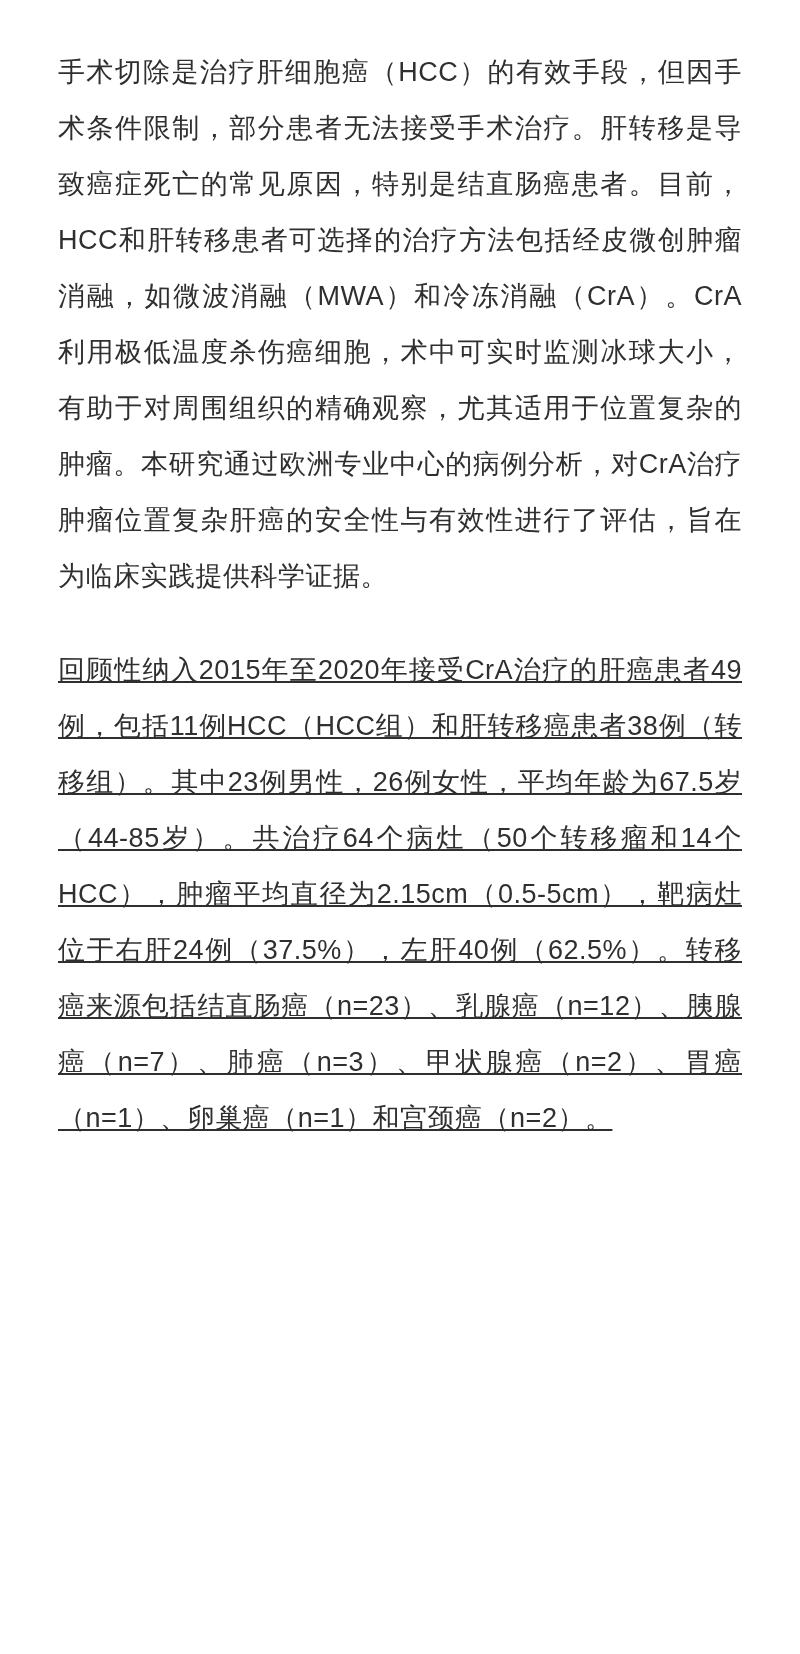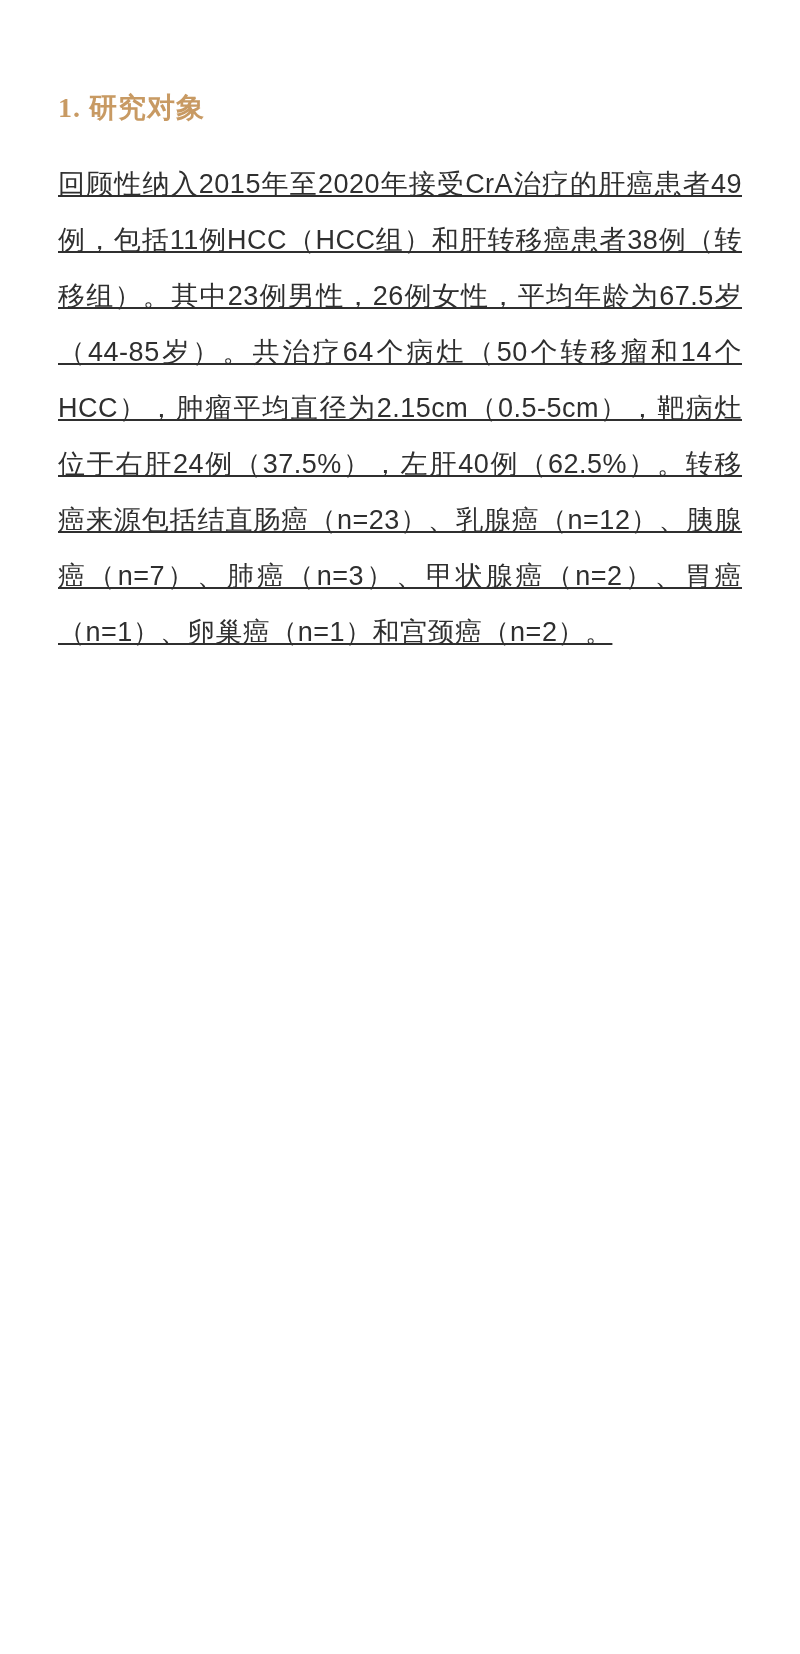--- a/index.html
+++ b/index.html
@@ -46,18 +46,18 @@
     text-align: justify;
     text-justify: inter-character;
     text-decoration: underline;
   }
 </style>
 </head>
 <body>
 
 <div class="page">
 
+  <p class="para intro">手术切除是治疗肝细胞癌（HCC）的有效手段，但因手术条件限制，部分患者无法接受手术治疗。肝转移是导致癌症死亡的常见原因，特别是结直肠癌患者。目前，HCC和肝转移患者可选择的治疗方法包括经皮微创肿瘤消融，如微波消融（MWA）和冷冻消融（CrA）。CrA利用极低温度杀伤癌细胞，术中可实时监测冰球大小，有助于对周围组织的精确观察，尤其适用于位置复杂的肿瘤。本研究通过欧洲专业中心的病例分析，对CrA治疗肿瘤位置复杂肝癌的安全性与有效性进行了评估，旨在为临床实践提供科学证据。</p>
 
-  <h2 class="section-heading">1. 研究对象</h2>
 
   <p class="para body-text">回顾性纳入2015年至2020年接受CrA治疗的肝癌患者49例，包括11例HCC（HCC组）和肝转移癌患者38例（转移组）。其中23例男性，26例女性，平均年龄为67.5岁（44-85岁）。共治疗64个病灶（50个转移瘤和14个HCC），肿瘤平均直径为2.15cm（0.5-5cm），靶病灶位于右肝24例（37.5%），左肝40例（62.5%）。转移癌来源包括结直肠癌（n=23）、乳腺癌（n=12）、胰腺癌（n=7）、肺癌（n=3）、甲状腺癌（n=2）、胃癌（n=1）、卵巢癌（n=1）和宫颈癌（n=2）。</p>
 
 </div>
 
 </body></html>

